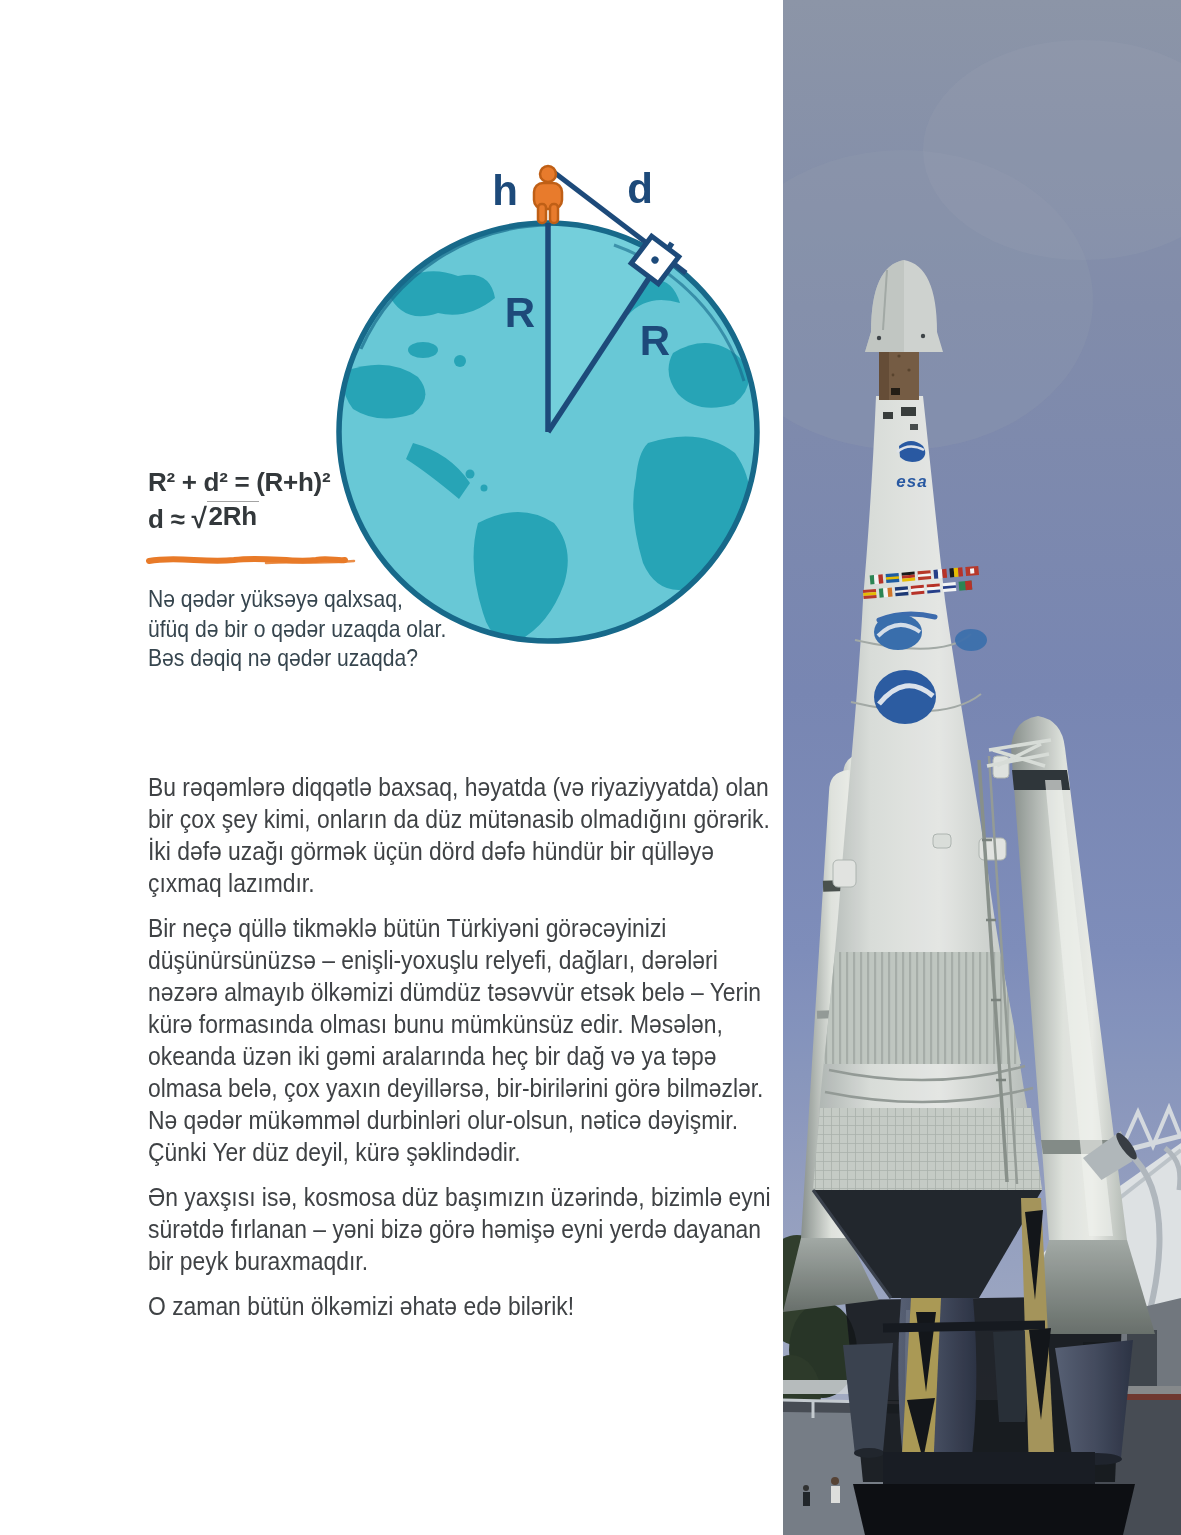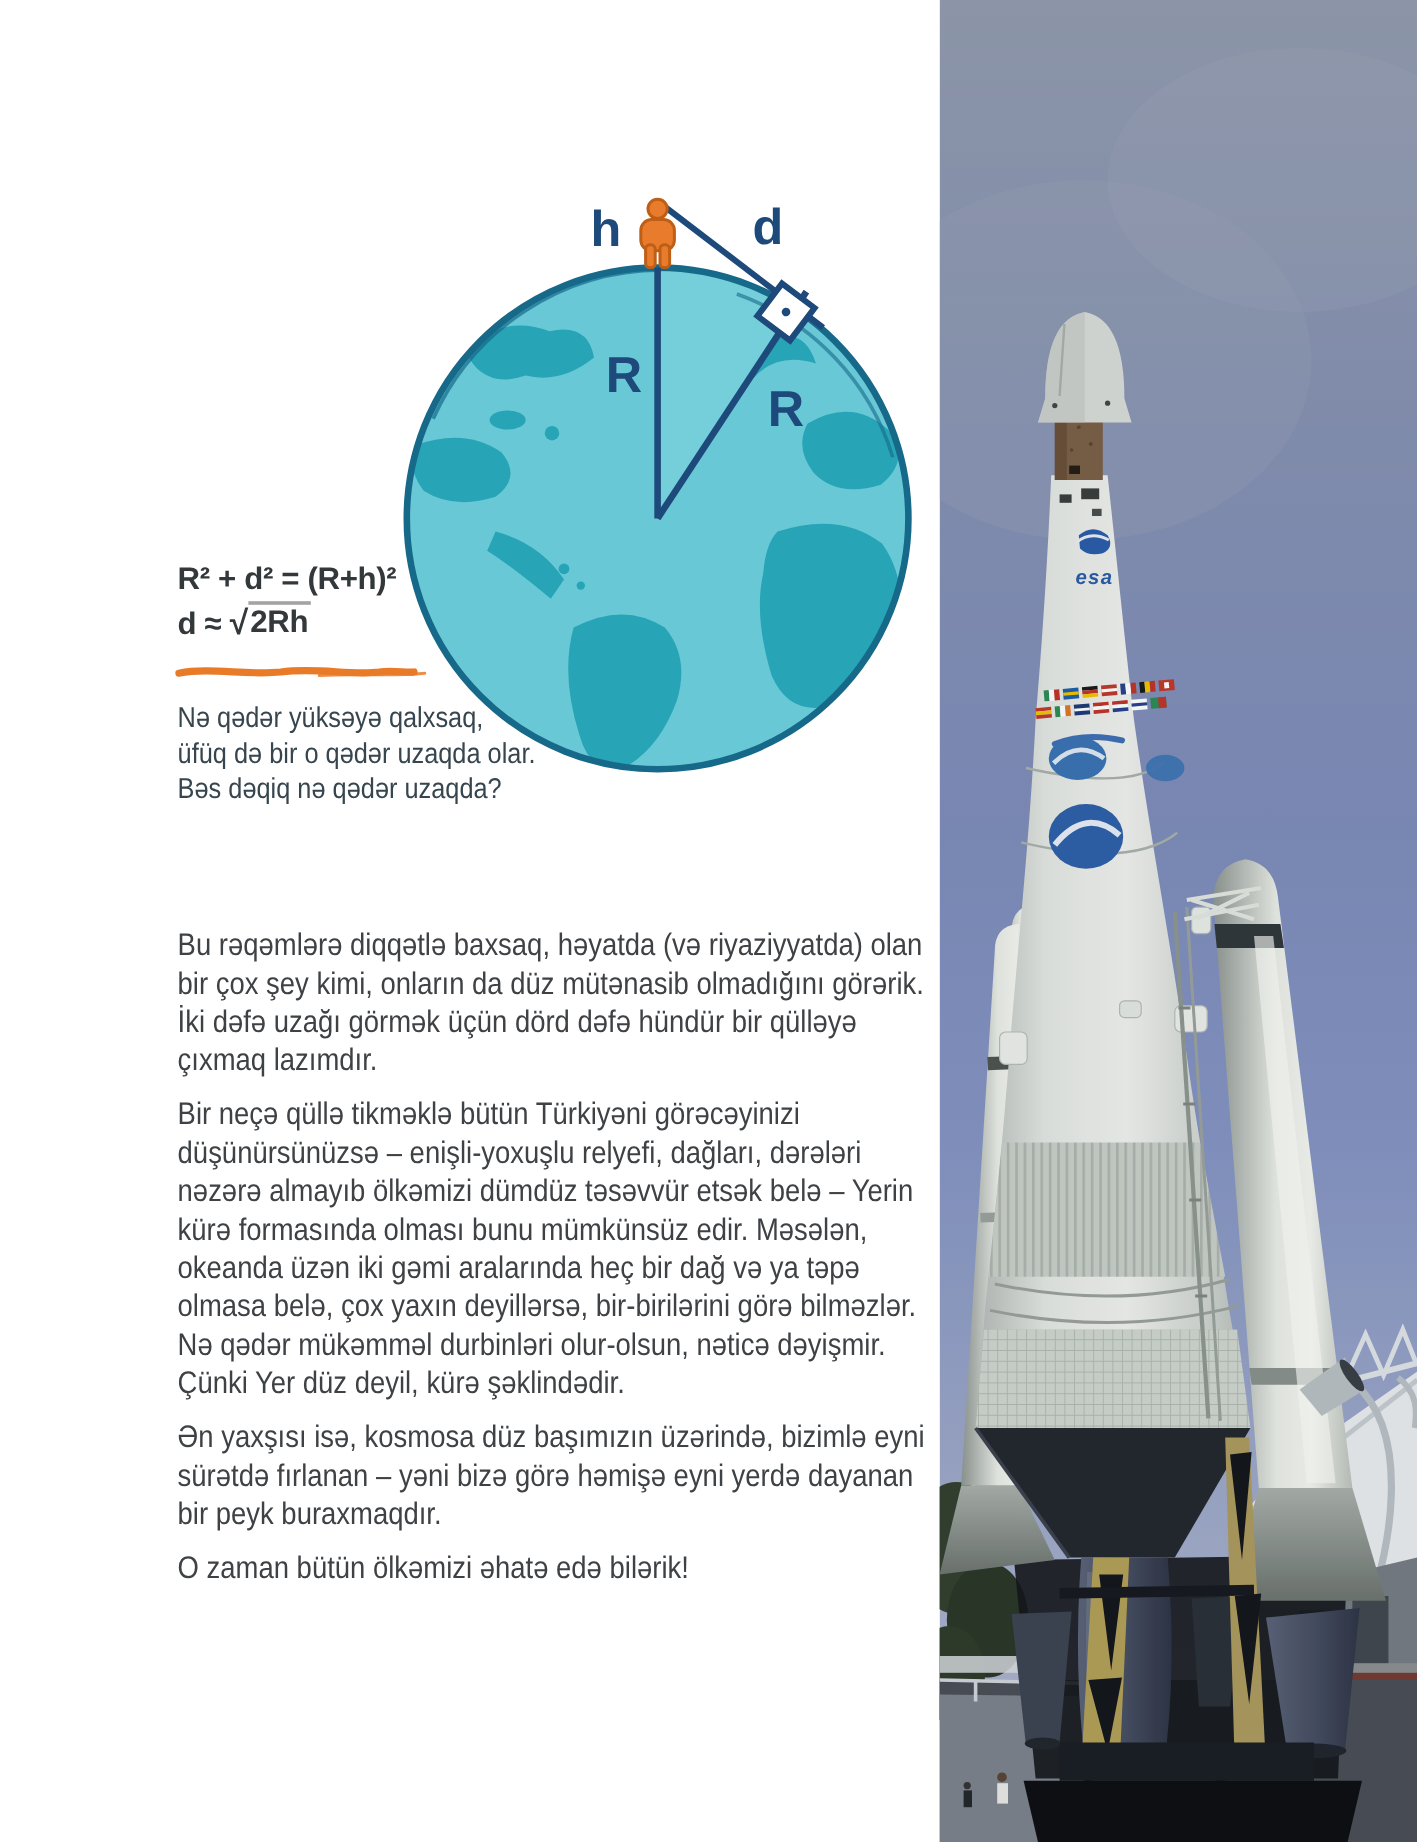--- a/index.html
+++ b/index.html
@@ -5,21 +5,21 @@
   html,body{margin:0;padding:0;}
   body{
     width:1181px;height:1535px;position:relative;background:#ffffff;
     font-family:"Liberation Sans",sans-serif;overflow:hidden;
   }
   .abs{position:absolute;}
   
   #formula{left:148px;top:464px;color:#33383b;font-weight:bold;font-size:26px;line-height:37px;letter-spacing:-0.3px;text-align:right;}
   .f-line2{display:flex;align-items:flex-start;}
   .sqrt-sign{font-size:28px;margin-left:7px;transform:translateY(-1px);}
-  .sqrt-arg{border-top:3px solid #a3a3a3;line-height:1.15;padding:0 2px;}
+  .sqrt-arg{border-top:1px solid #a3a3a3;line-height:1.15;padding:0 2px;}
   
   #divider{left:146px;top:552px;}
   
   #caption{left:148px;top:584px;font-size:24px;line-height:29.5px;color:#36454e;
     transform:scaleX(.88);transform-origin:0 0;width:420px;white-space:nowrap;}
   
   #bodytext{left:148px;top:771px;width:726px;font-size:26px;line-height:32px;color:#3f4245;
     transform:scaleX(.88);transform-origin:0 0;}
   #bodytext p{margin:0 0 13px 0;}
   

